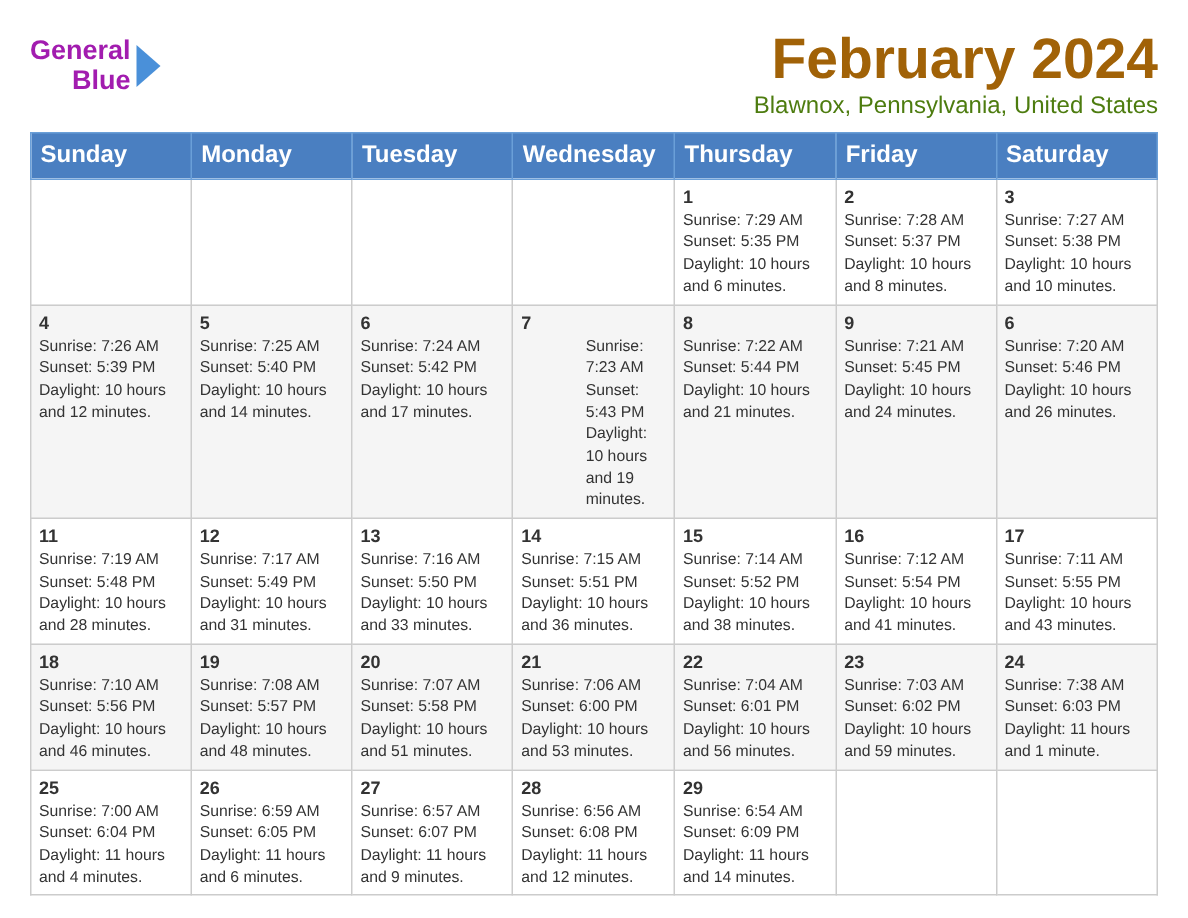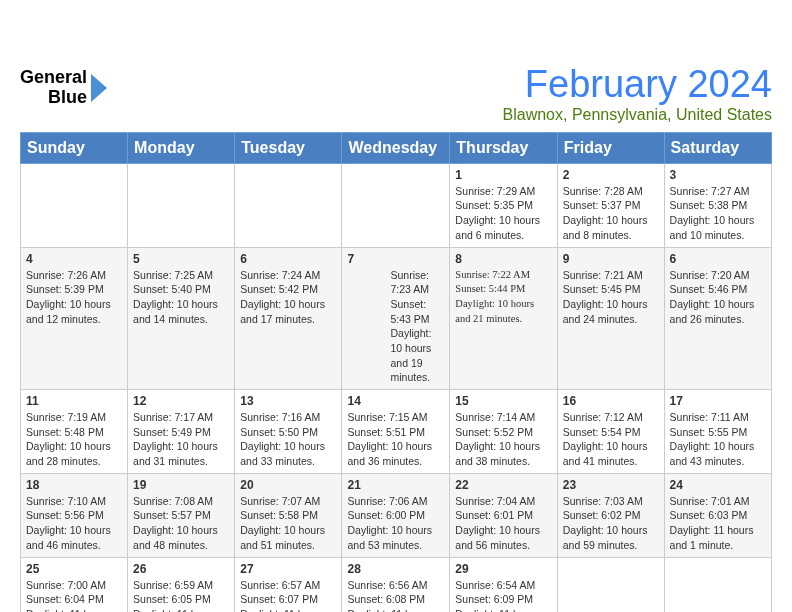--- a/index.html
+++ b/index.html
@@ -20,36 +20,35 @@
       float: left;
       margin-top: 4px;
     }
     .logo-text {
       font-size: 18px;
       font-weight: bold;
       color: #333;
       line-height: 1.1;
     }
     .logo-text span {
-      color: #000000;
+      color: #a21caf;
     }
     .logo-arrow {
       width: 0;
       height: 0;
       border-top: 14px solid transparent;
       border-bottom: 14px solid transparent;
       border-left: 16px solid #4a90d9;
       margin-left: 4px;
     }
     .month-title {
       font-size: 38px;
-      font-weight: normal;
-      color: #3b82f6;
+      font-weight: bold;
+      color: #a16207;
       line-height: 1.1;
-      margin-top: 44px;
     }
     .location {
       font-size: 16px;
       color: #4d7c0f;
       margin-bottom: 8px;
     }
     .calendar {
       width: 100%;
       border-collapse: collapse;
       clear: both;
@@ -172,21 +171,21 @@
         </td>
         <td>
           <span class="day-num">7</span>
           <div class="day-info" style="white-space: pre-line; margin-left: 43px;">Sunrise: 7:23 AM
 Sunset: 5:43 PM
 Daylight: 10 hours
 and 19 minutes.</div>
         </td>
         <td>
           <span class="day-num">8</span>
-          <div class="day-info" style="white-space: pre-line; font-family: Liberation Serif, serif;">Sunrise: 7:22 AM
+          <div class="day-info" style="white-space: pre-line;">Sunrise: 7:22 AM
 Sunset: 5:44 PM
 Daylight: 10 hours
 and 21 minutes.</div>
         </td>
         <td>
           <span class="day-num">9</span>
           <div class="day-info" style="white-space: pre-line;">Sunrise: 7:21 AM
 Sunset: 5:45 PM
 Daylight: 10 hours
 and 24 minutes.</div>
@@ -288,21 +287,21 @@
         </td>
         <td>
           <span class="day-num">23</span>
           <div class="day-info" style="white-space: pre-line;">Sunrise: 7:03 AM
 Sunset: 6:02 PM
 Daylight: 10 hours
 and 59 minutes.</div>
         </td>
         <td>
           <span class="day-num">24</span>
-          <div class="day-info" style="white-space: pre-line;">Sunrise: 7:01 AM
+          <div class="day-info" style="white-space: pre-line;">Sunrise: 7:38 AM
 Sunset: 6:03 PM
 Daylight: 11 hours
 and 1 minute.</div>
         </td>
       </tr>
       <tr>
         <td>
           <span class="day-num">25</span>
           <div class="day-info" style="white-space: pre-line;">Sunrise: 7:00 AM
 Sunset: 6:04 PM

